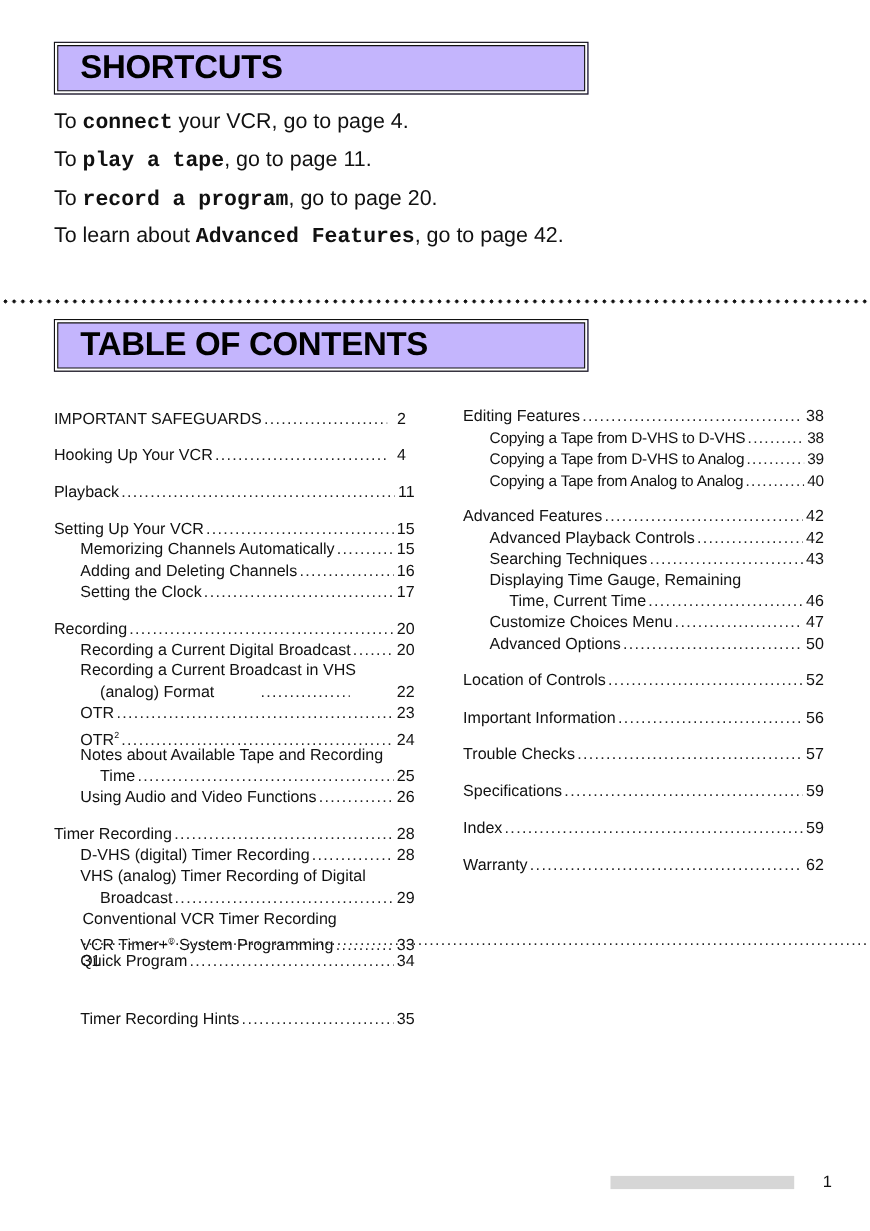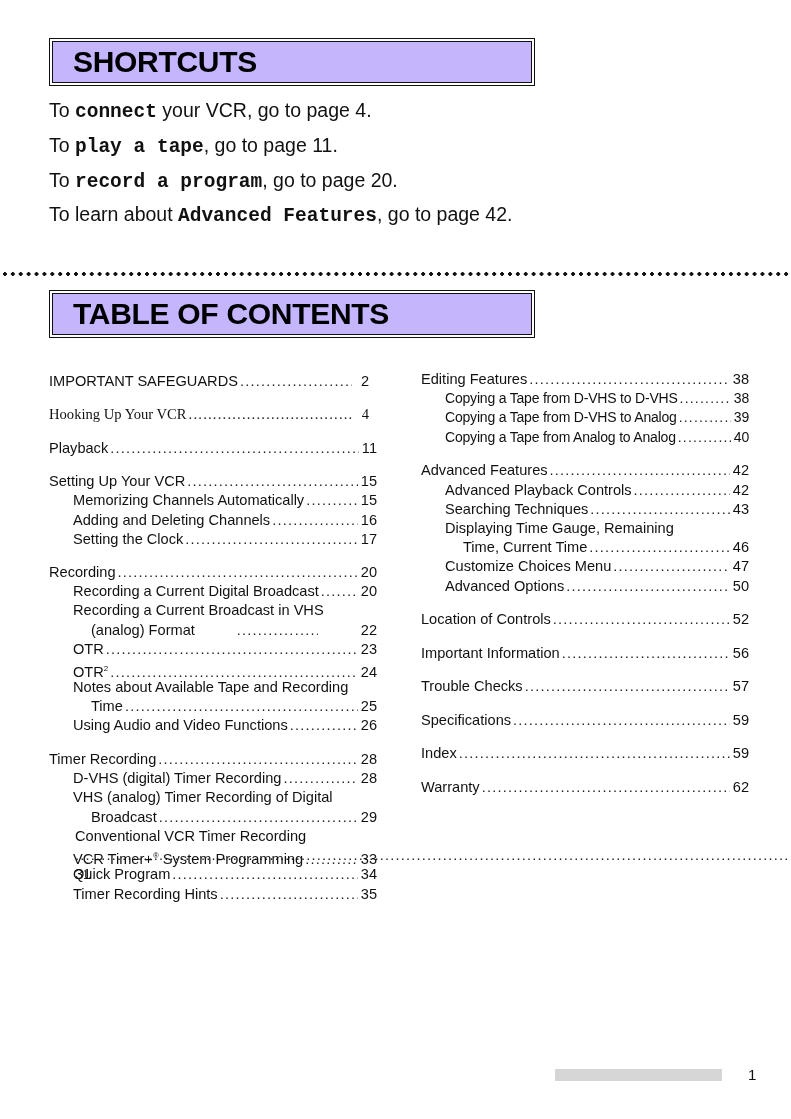--- a/index.html
+++ b/index.html
@@ -50,21 +50,21 @@
 
 <div class="hdr-box" style="top:290px;">
   <span class="t">TABLE OF CONTENTS</span>
 </div>
 
 <div class="toc-line" style="left:49px; width:320px; top:372px;">
   <span class="lbl">IMPORTANT SAFEGUARDS</span>
     <span class="lead"></span>
     <span class="pg">2</span>
 </div>
-<div class="toc-line" style="left:49px; width:320px; top:405px;font-family:Liberation Serif, serif;">
+<div class="toc-line" style="left:49px; width:320px; top:405px;">
   <span class="lbl">Hooking Up Your VCR</span>
     <span class="lead"></span>
     <span class="pg">4</span>
 </div>
 <div class="toc-line" style="left:49px; width:328px; top:439px;">
   <span class="lbl">Playback</span>
     <span class="lead"></span>
     <span class="pg">11</span>
 </div>
 <div class="toc-line" style="left:49px; width:328px; top:472px;">
@@ -150,21 +150,21 @@
 <div class="toc-line" style="left:73px; width:304px; top:846px;">
   <span class="lbl"><span>VCR Timer+</span><sup>®</sup><span> System Programming</span></span>
     <span class="lead"></span>
     <span class="pg">33</span>
 </div>
 <div class="toc-line" style="left:73px; width:304px; top:865px;">
   <span class="lbl">Quick Program</span>
     <span class="lead"></span>
     <span class="pg">34</span>
 </div>
-<div class="toc-line" style="left:73px; width:304px; top:885px;">
+<div class="toc-line" style="left:73px; width:304px; top:918px;">
   <span class="lbl">Timer Recording Hints</span>
     <span class="lead"></span>
     <span class="pg">35</span>
 </div>
 
 <div class="toc-line" style="left:421px; width:328px; top:370px;">
   <span class="lbl">Editing Features</span>
     <span class="lead"></span>
     <span class="pg">38</span>
 </div>

